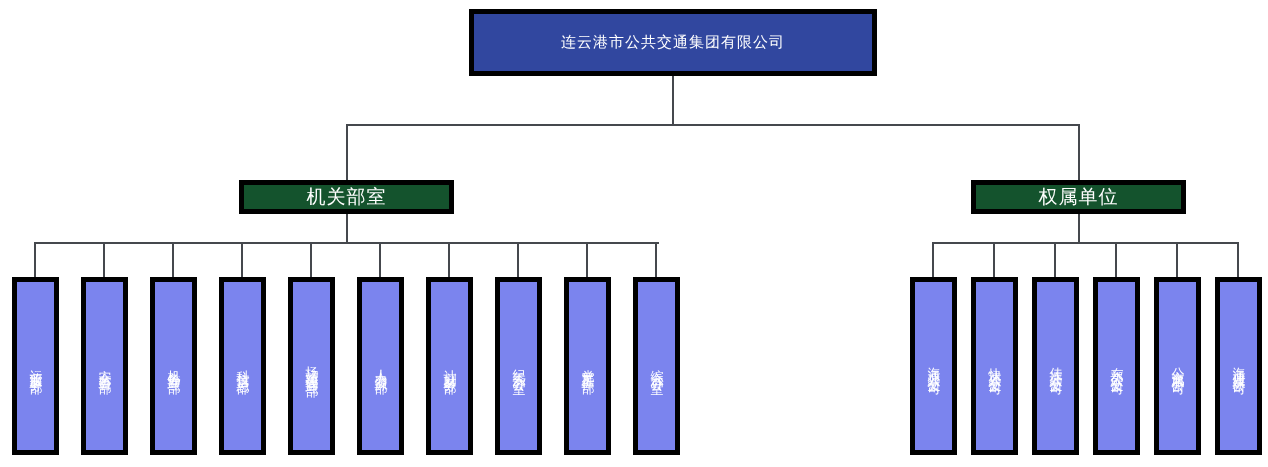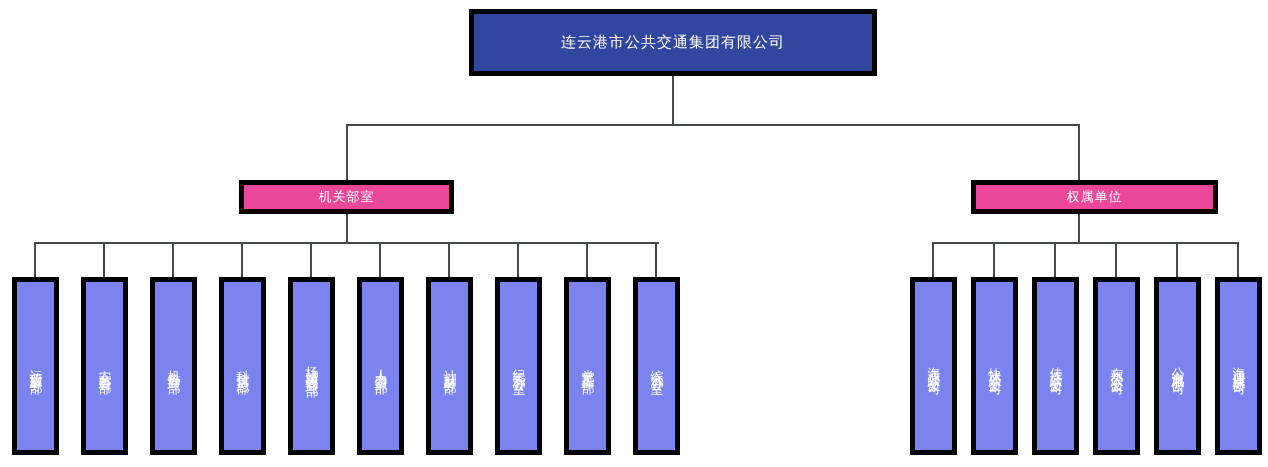--- a/index.html
+++ b/index.html
@@ -42,22 +42,22 @@
 
   
   .node-root {
     background: #31479f;
     font-size: 15px;
     letter-spacing: 1px;
   }
 
   
   .node-branch {
-    background: #ec4899;
-    font-size: 13px;
+    background: #14532d;
+    font-size: 19px;
     letter-spacing: 1px;
   }
 
   
   .node-leaf {
     background: #7b84ee;
     font-size: 13px;
     writing-mode: vertical-rl;
     text-orientation: upright;
     letter-spacing: 3px;
@@ -125,21 +125,21 @@
   <div class="node node-leaf" style="left:495px; top:277px; width:47px; height:178px;">
     <span class="leaf-label">纪委办公室</span>
   </div>
   <div class="node node-leaf" style="left:564px; top:277px; width:47px; height:178px;">
     <span class="leaf-label">党群工作部</span>
   </div>
   <div class="node node-leaf" style="left:633px; top:277px; width:47px; height:178px;">
     <span class="leaf-label">综合办公室</span>
   </div>
 
-  <div class="node node-branch" style="left:971px; top:180px; width:247px; height:34px;">
+  <div class="node node-branch" style="left:971px; top:180px; width:215px; height:34px;">
     <span>权属单位</span>
   </div>
   <div class="connector v-line" style="left:1078px; top:214px; height:29px;"></div>
   <div class="connector h-line" style="left:932px; top:242px; width:306px;"></div>
 
   <div class="connector v-line" style="left:932px;  top:242px; height:35px;"></div>
   <div class="connector v-line" style="left:993px;  top:242px; height:35px;"></div>
   <div class="connector v-line" style="left:1054px; top:242px; height:35px;"></div>
   <div class="connector v-line" style="left:1115px; top:242px; height:35px;"></div>
   <div class="connector v-line" style="left:1176px; top:242px; height:35px;"></div>

